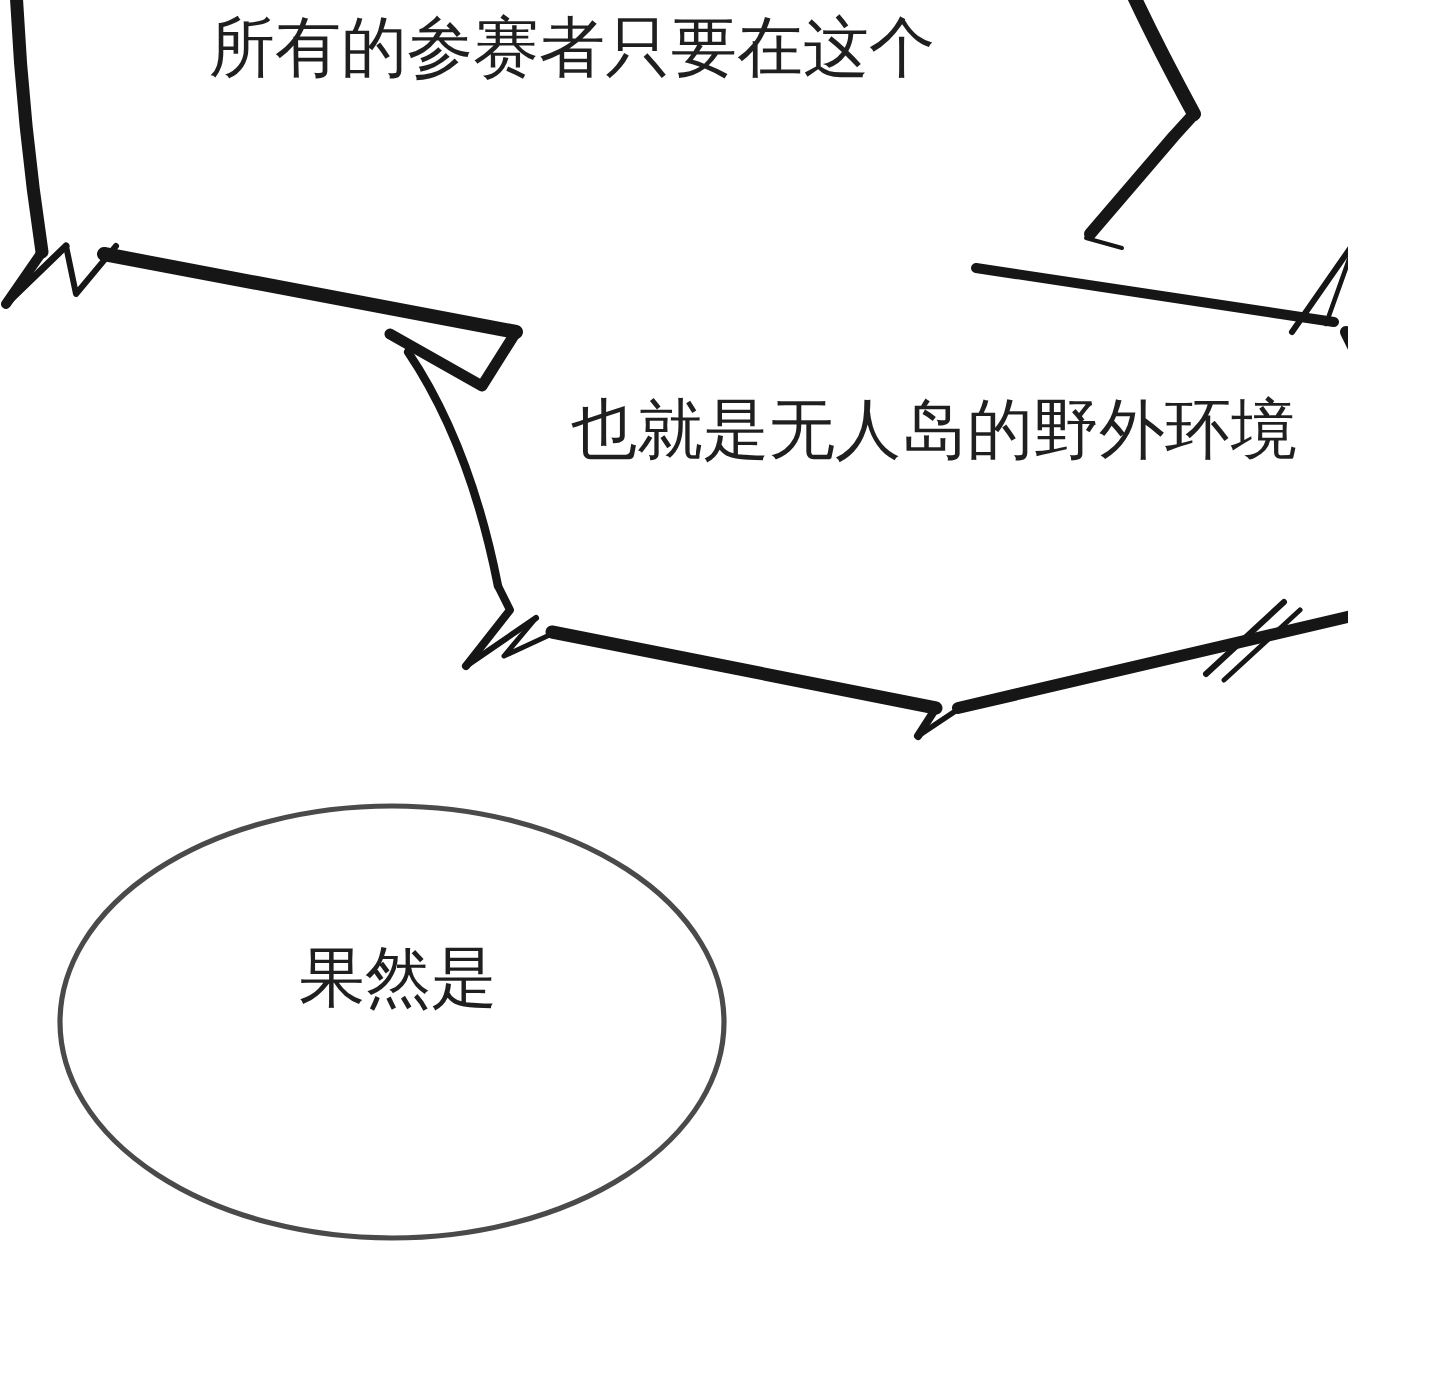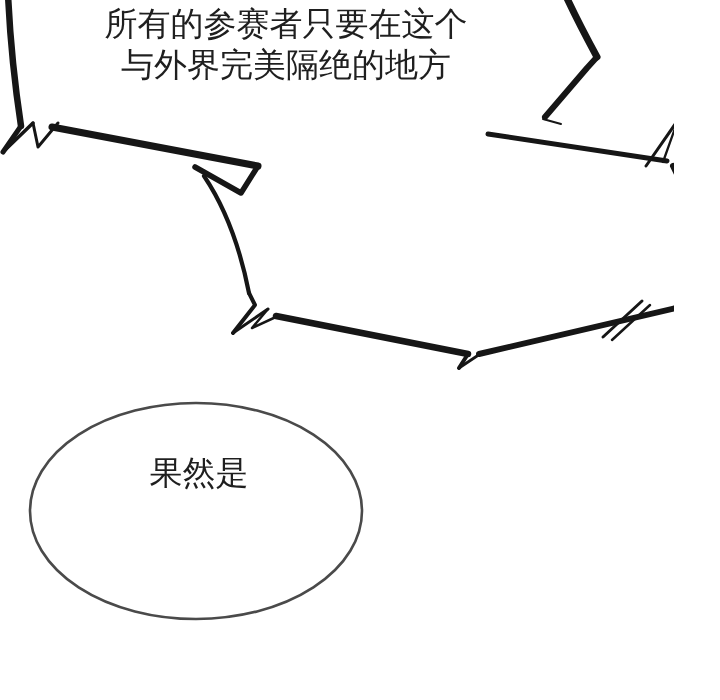--- a/index.html
+++ b/index.html
@@ -31,21 +31,21 @@
     text-align:center;
     white-space:nowrap;
     color:var(--text);
     font-weight:500;
     font-size:33px;
     line-height:41px;
     letter-spacing:0;
   }
   .bubble-text--top{left:286px;top:3px;}
   .bubble-text--mid{left:467px;top:193px;line-height:43px;}
-  .bubble-text--thought{left:199px;top:451px;line-height:43px;}
+  .bubble-text--thought{left:199px;top:467px;line-height:43px;}
 </style>
 </head>
 <body>
 
 <div class="panel">
 
   <svg class="art" viewBox="0 0 720 700" aria-hidden="true">
 
     <path class="ink" stroke-width="6.5" d="M 8 -6 Q 11 60 21 126"></path>
     <path class="ink" stroke-width="5" d="M 21 126 L 3 152"></path>
@@ -74,23 +74,23 @@
     <path class="ink" stroke-width="3" d="M 646 166 L 678 120"></path>
     <path class="ink" stroke-width="2.3" d="M 678 120 L 663 162"></path>
     <path class="ink" stroke-width="3" d="M 603 337 L 642 301"></path>
     <path class="ink" stroke-width="2.5" d="M 612 340 L 650 305"></path>
 
     <ellipse class="soft" stroke-width="2.6" cx="196" cy="511" rx="166" ry="108"></ellipse>
   </svg>
 
   <div class="bubble-text bubble-text--top">
     <div>所有的参赛者只要在这个</div>
-    <div>与外界完美隔绝的地方</div>
   </div>
 
   <div class="bubble-text bubble-text--mid">
+    <div>也就是无人岛的野外环境</div>
   </div>
 
   <div class="bubble-text bubble-text--thought">
     <div>果然是</div>
   </div>
 
 </div>
 
 </body></html>

